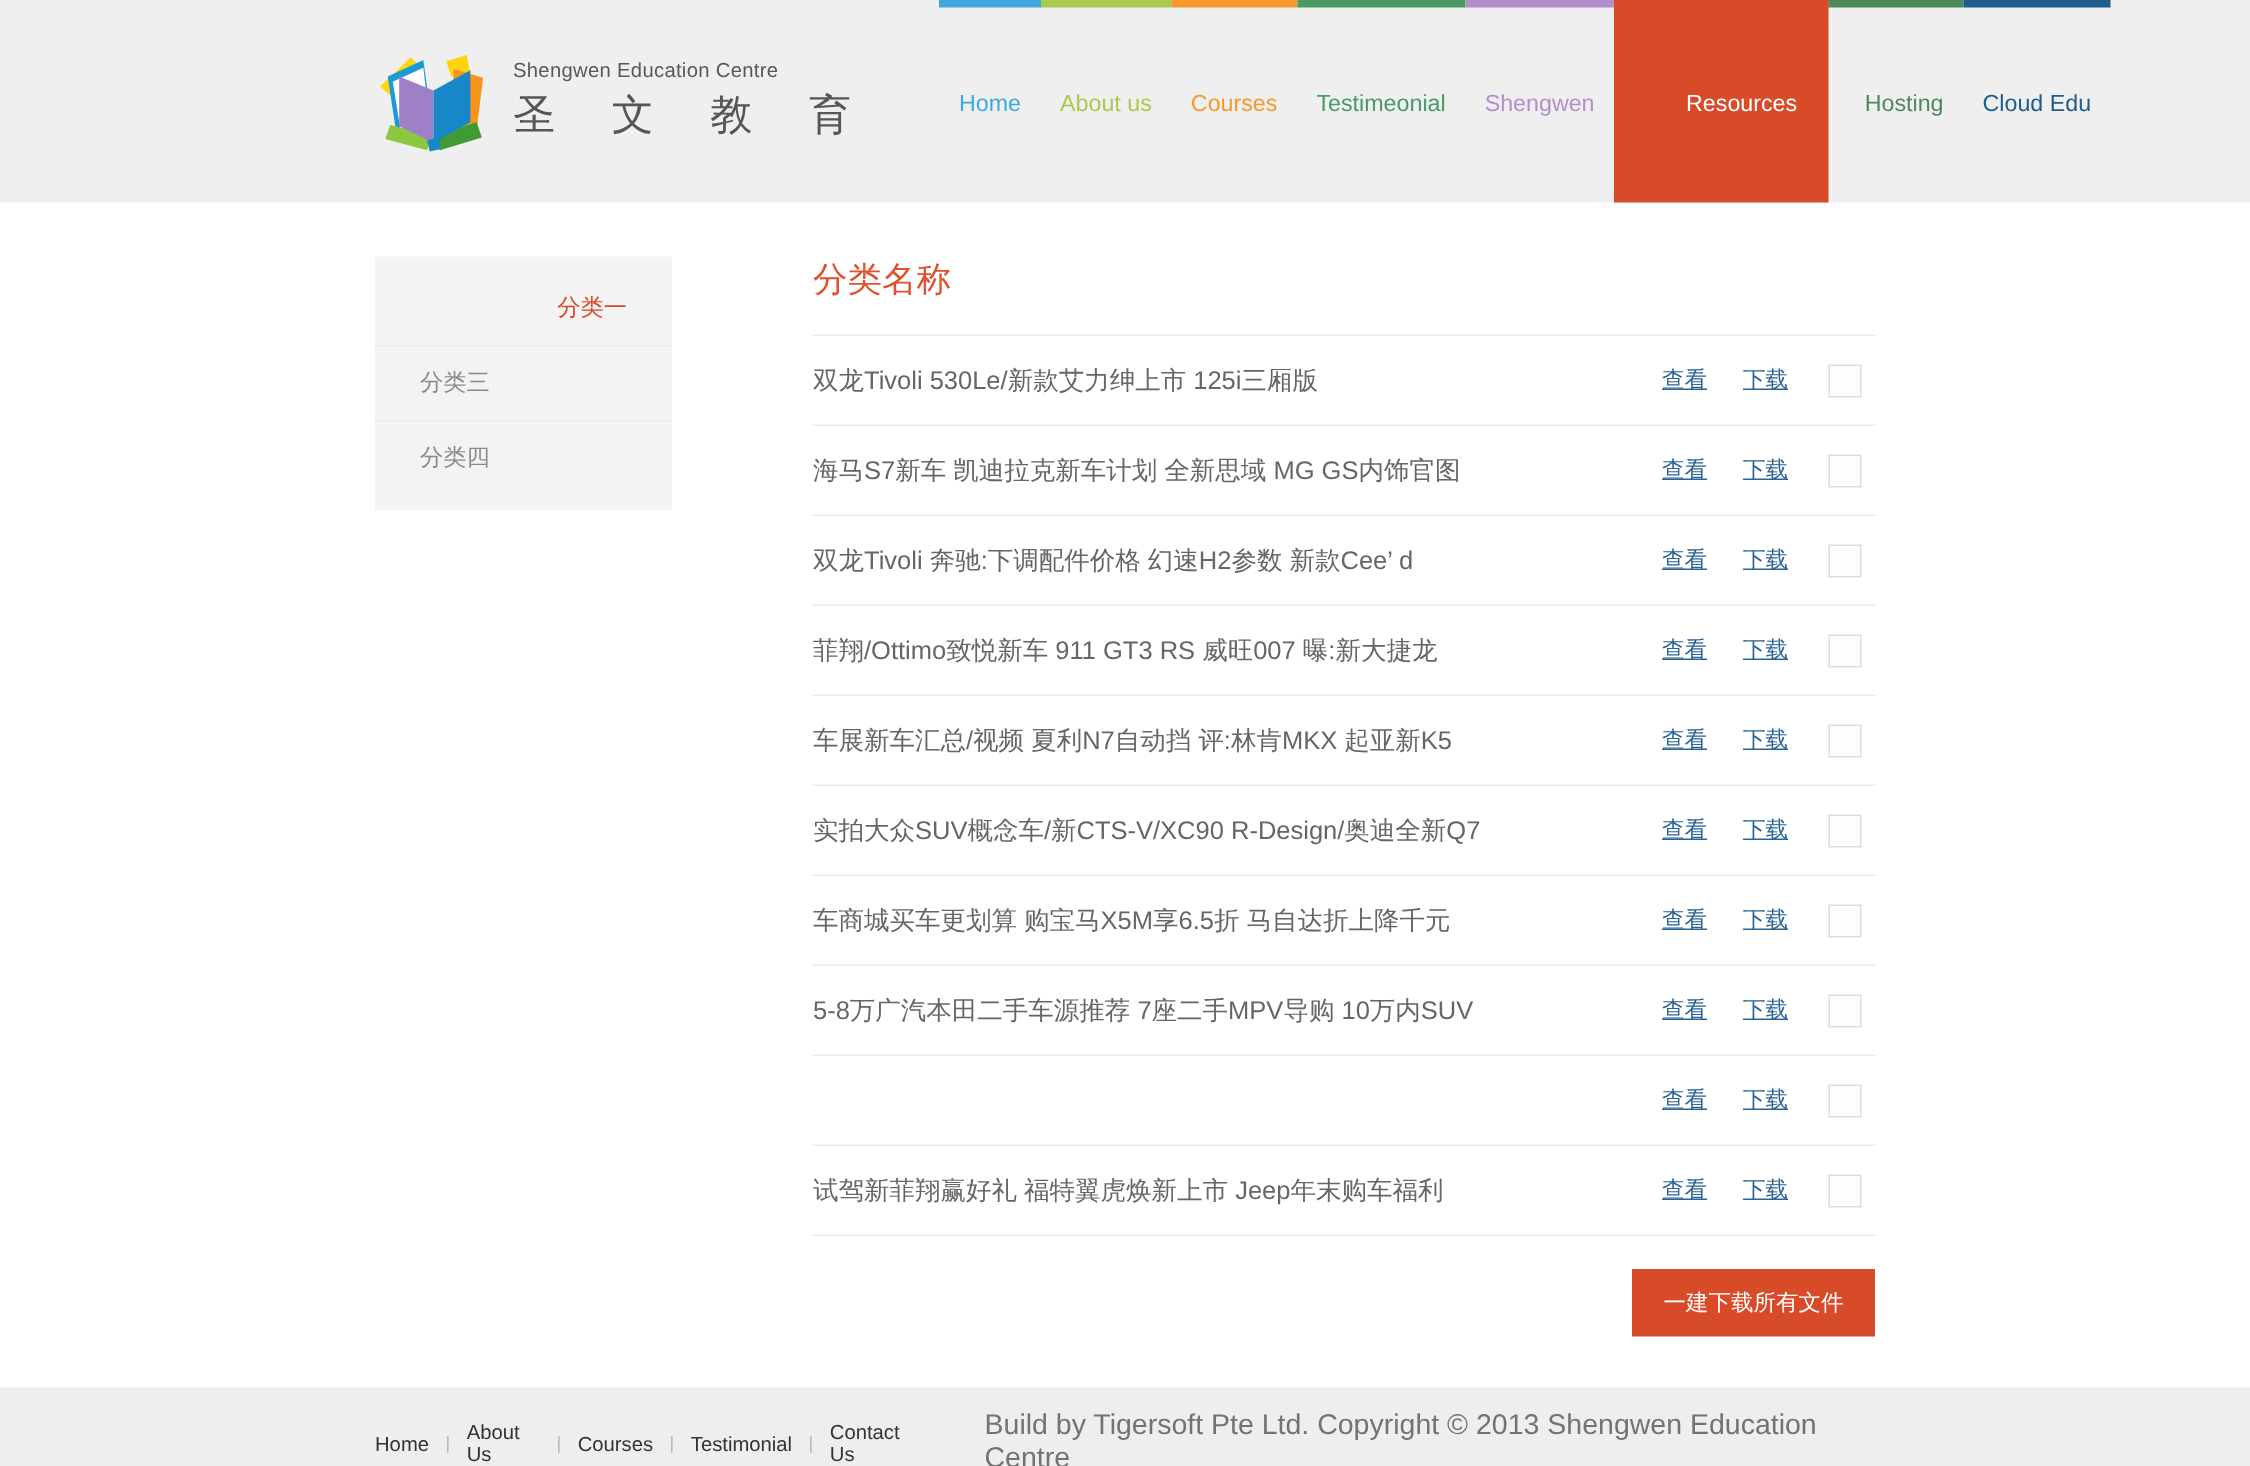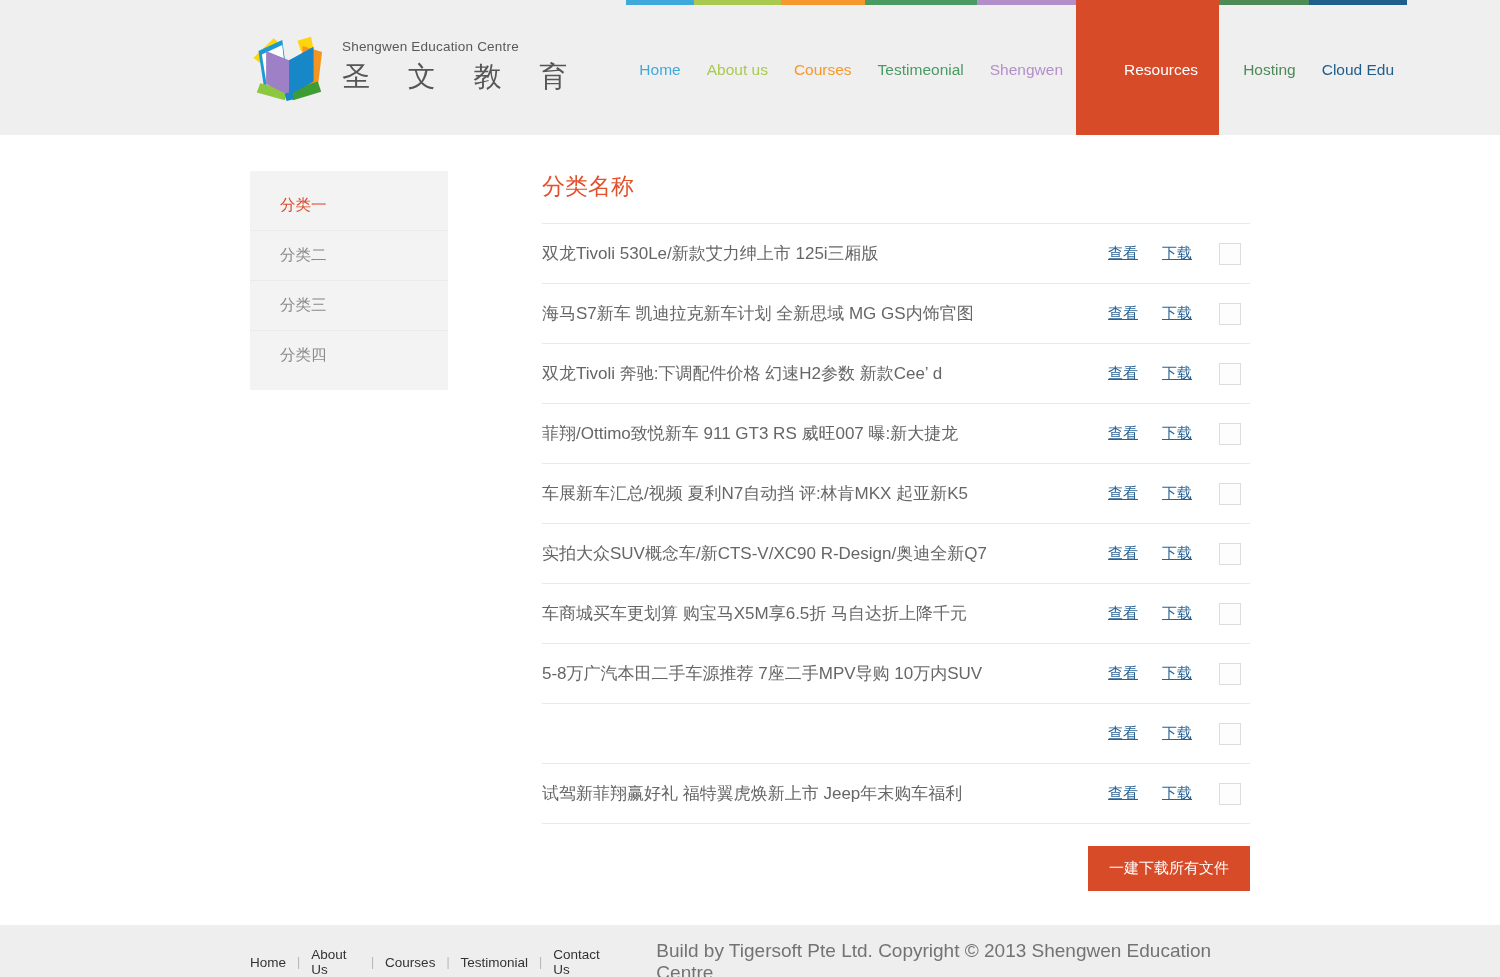--- a/index.html
+++ b/index.html
@@ -43,21 +43,21 @@
   .page-body .container{display:flex;align-items:flex-start;}
 
   
   .sidebar{width:198px;background:var(--sidebar-bg);padding:10px 0;flex-shrink:0;}
   .sidebar ul{list-style:none;}
   .sidebar-item{
     padding:14px 30px;font-size:15.5px;color:#8a8a8a;cursor:pointer;
     border-bottom:1px solid #ebebeb;
   }
   .sidebar-item:last-child{border-bottom:none;}
-  .sidebar-item.active{color:var(--accent);}
+  .sidebar-item.active{color:var(--accent);text-align:right;}
 
   
   .content{flex:1;margin-left:50px;}
   .content-head{padding-bottom:21px;border-bottom:1px solid var(--divider);}
   .page-title{font-size:23px;font-weight:400;color:#e2502c;}
 
   .rows{list-style:none;}
   .row{height:60px;display:flex;align-items:center;border-bottom:1px solid var(--divider);}
   .row-title{font-size:17px;color:var(--row-text);}
   .row-actions{margin-left:auto;display:flex;align-items:center;}
@@ -149,21 +149,20 @@
 </header>
 
 <div class="page-body">
   <div class="container">
 
     <aside class="sidebar">
       <ul>
 
           <li class="sidebar-item active">分类一</li>
 
-          <li class="sidebar-item">分类二</li>
 
           <li class="sidebar-item">分类三</li>
 
           <li class="sidebar-item">分类四</li>
         </ul>
     </aside>
 
     <section class="content">
       <div class="content-head">
         <h1 class="page-title">分类名称</h1>

